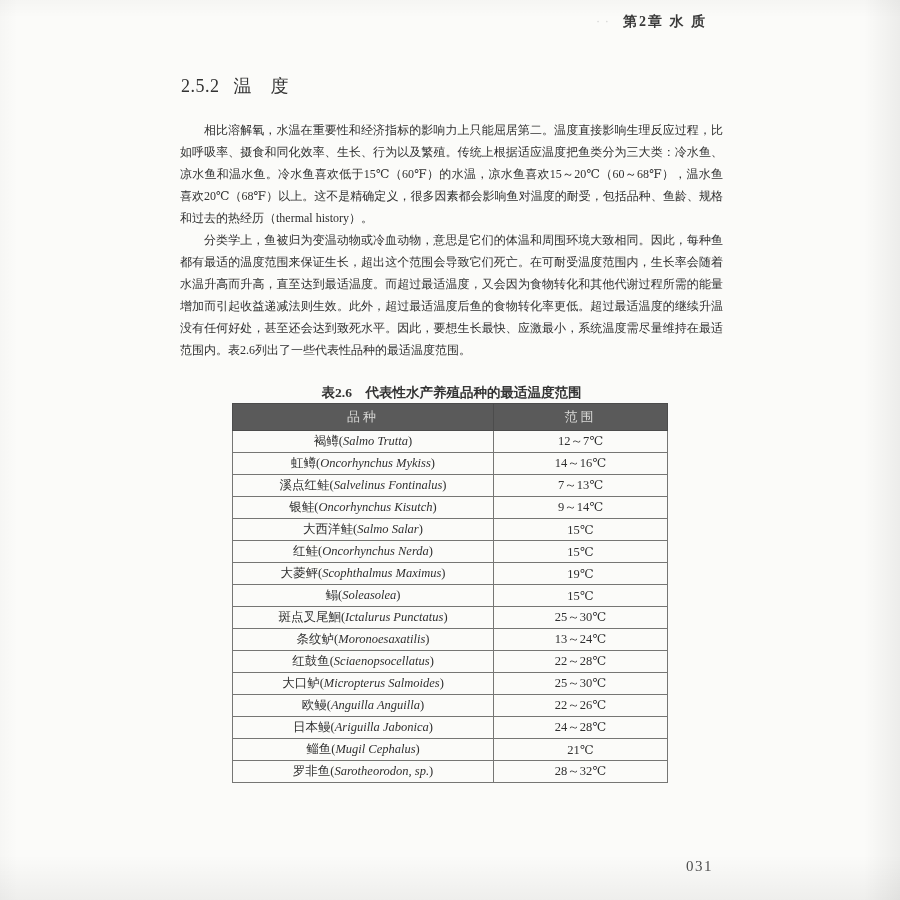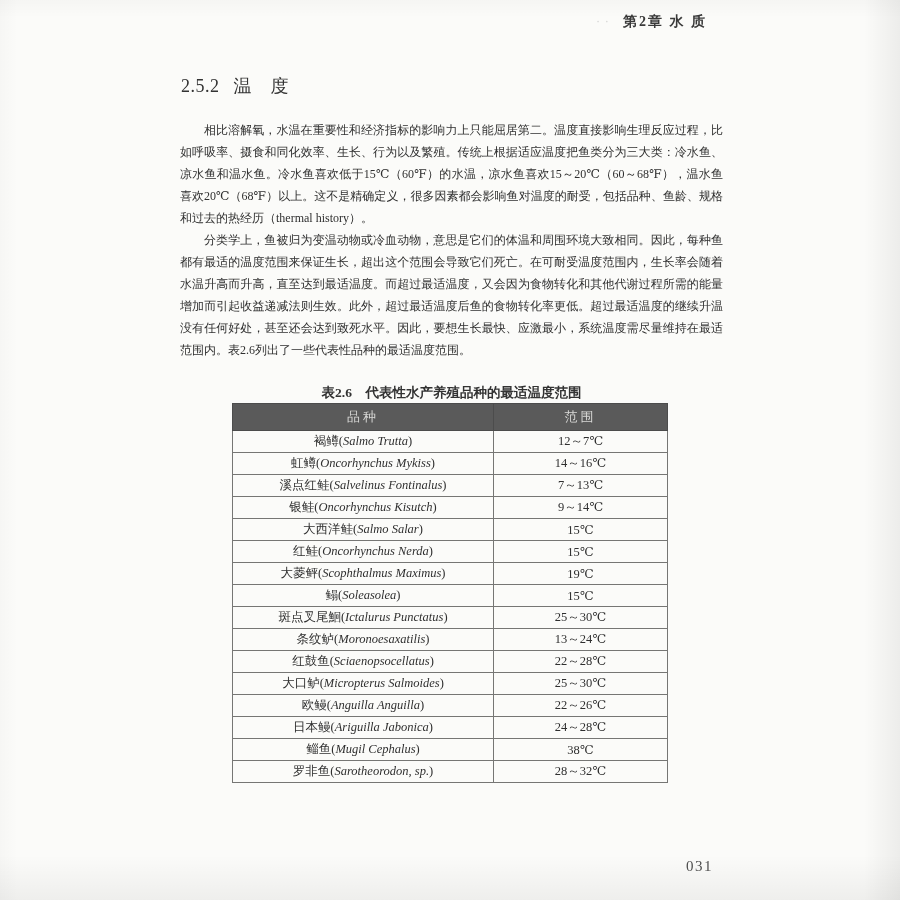--- a/index.html
+++ b/index.html
@@ -147,21 +147,21 @@
         <tr>
           <td>欧鳗(<span class="latin">Anguilla Anguilla</span>)</td>
           <td>22～26℃</td>
         </tr>
         <tr>
           <td>日本鳗(<span class="latin">Ariguilla Jabonica</span>)</td>
           <td>24～28℃</td>
         </tr>
         <tr>
           <td>鲻鱼(<span class="latin">Mugil Cephalus</span>)</td>
-          <td>38℃</td>
+          <td>21℃</td>
         </tr>
         <tr>
           <td>罗非鱼(<span class="latin">Sarotheorodon, sp.</span>)</td>
           <td>28～32℃</td>
         </tr>
       </tbody>
   </table>
 
   <div class="page-number">031</div>
 

